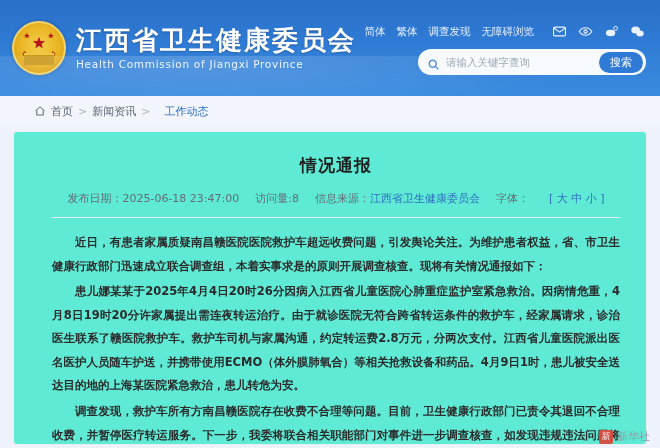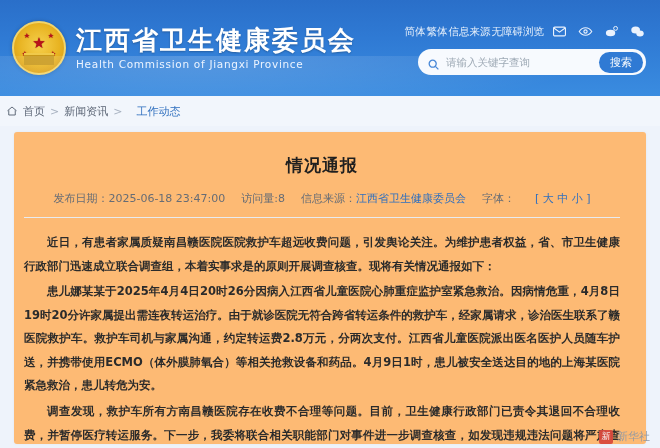--- a/index.html
+++ b/index.html
@@ -90,21 +90,21 @@
     margin-left: auto;
     display: flex;
     flex-direction: column;
     align-items: flex-end;
     gap: 9px;
     padding-top: 2px;
   }
   .toprow {
     display: flex;
     align-items: center;
-    gap: 1px;
+    gap: 11px;
   }
   .toplink {
     color: #e7f0fb;
     font-size: 10.5px;
     white-space: nowrap;
     cursor: pointer;
   }
   .topicons { display: flex; align-items: center; gap: 9px; margin-left: 6px; }
   .ticon {
     width: 17px; height: 17px;
@@ -146,40 +146,40 @@
     cursor: pointer;
     font-family: "DejaVu Sans", "Liberation Sans", sans-serif;
   }
 
   
   .crumb-wrap {
     background: #f2f6fc;
     height: 30px;
     display: flex;
     align-items: center;
-    padding: 0 6px;
+    padding: 0 34px;
   }
   .crumb {
     display: flex;
     align-items: center;
     gap: 5px;
     font-size: 11px;
     color: #5a6474;
   }
   .home-icon { width: 12px; height: 12px; color: #5a6474; display:block; }
   .crumb a { color: #5a6474; text-decoration: none; cursor: pointer; }
   .crumb .sep { color: #a8b2c0; }
   .crumb .cur { color: #2f6fbe; margin-left: 9px; }
 
   
   .card {
     margin: 6px 14px 0 14px;
-    background: #fdba74;
+    background: #5eead4;
     border-radius: 3px;
-    padding: 16px 26px 10px 10px;
+    padding: 16px 26px 10px 38px;
     height: 312px;
     overflow: hidden;
     position: relative;
     box-shadow: 0 0 3px rgba(0,0,0,0.05);
   }
   .art-title {
     text-align: center;
     font-size: 17px;
     font-weight: bold;
     color: #1f1f1f;
@@ -247,21 +247,21 @@
 
     <div class="titles">
       <div class="site-title-cn">江西省卫生健康委员会</div>
       <div class="site-title-en">Health Commission of Jiangxi Province</div>
     </div>
 
     <div class="header-right">
       <div class="toprow">
         <span class="toplink">简体</span>
         <span class="toplink">繁体</span>
-        <span class="toplink">信息来源</span>
+        <span class="toplink">调查发现</span>
         <span class="toplink">无障碍浏览</span>
         <span class="topicons">
           <span class="ticon">
             <svg viewBox="0 0 24 24" width="15" height="15" fill="none" stroke="currentColor" stroke-width="1.8">
               <rect x="2.5" y="5" width="19" height="14" rx="2"></rect>
                 <path d="M3 6.5l9 6.5 9-6.5"></path>
             </svg>
           </span>
           <span class="ticon">
             <svg viewBox="0 0 24 24" width="15" height="15" fill="none" stroke="currentColor" stroke-width="1.8">

